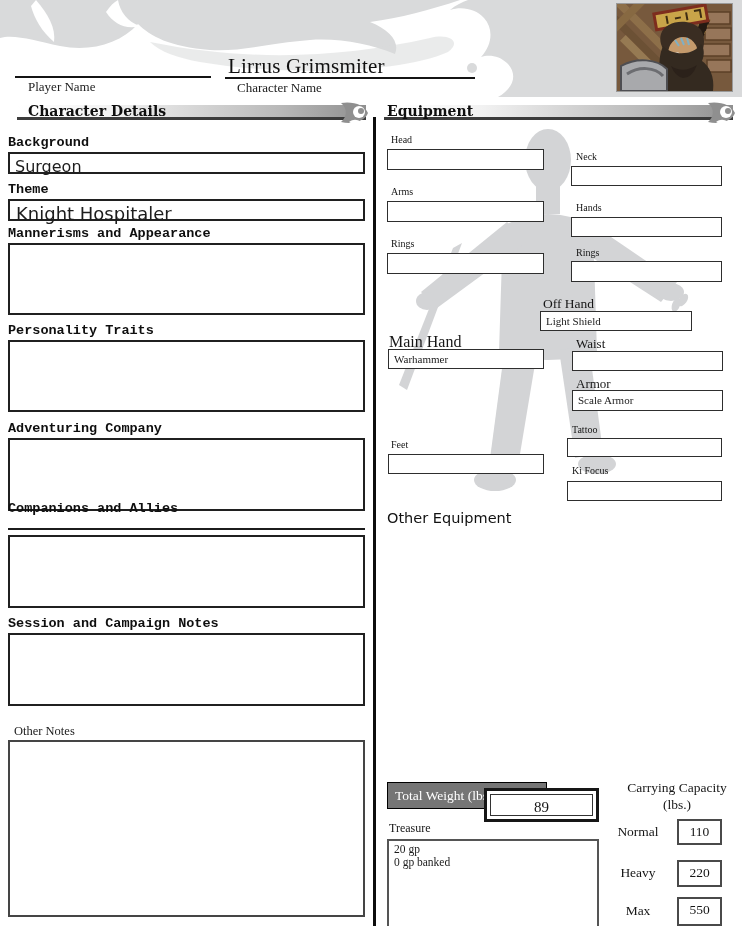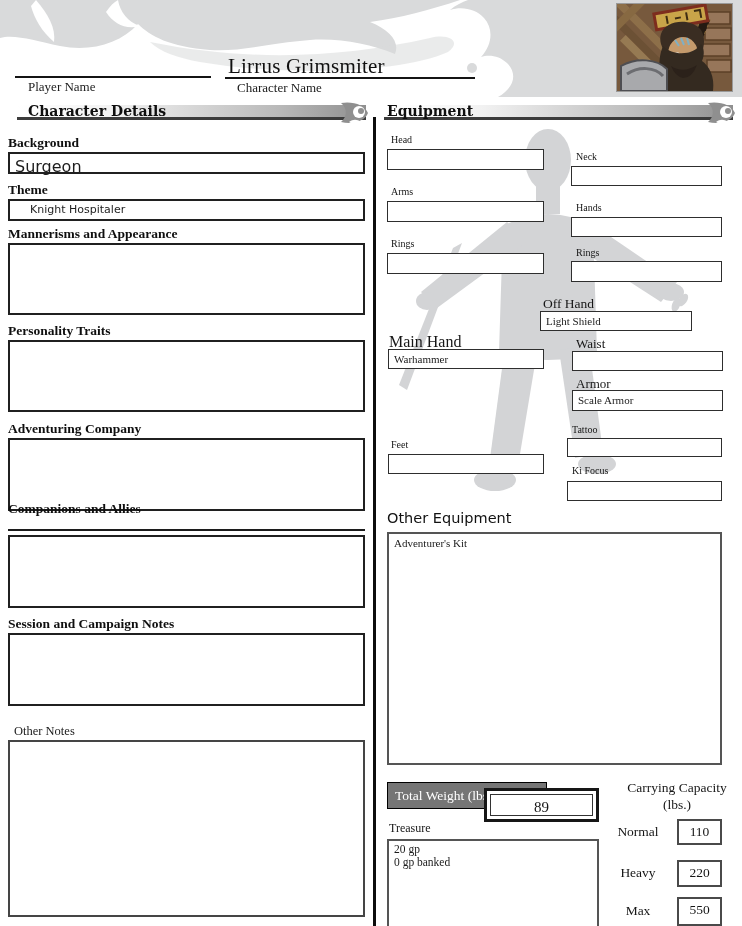--- a/index.html
+++ b/index.html
@@ -17,21 +17,21 @@
   .char-name{font-size:21px;color:#101010;letter-spacing:.2px;}
 
   
   .bar{height:15px;background:linear-gradient(to right,#ffffff 0%,#f2f2f2 28%,#b9b9b9 75%,#8f8f8f 100%);
        border-bottom:3px solid #3c3c3c;}
   .bar-title{position:absolute;left:11px;top:-2px;font-family:"DejaVu Serif",serif;
              font-weight:bold;font-size:14px;color:#0f0f0f;white-space:nowrap;}
   .swirl{width:30px;height:24px;}
 
   
-  .sec-label{left:8px;width:357px;font-family:Liberation Serif, serif;font-weight:bold;font-size:13.5px;
+  .sec-label{left:8px;width:357px;font-family:Liberation Mono, monospace;font-weight:bold;font-size:13.5px;
              color:#0f0f0f;border-bottom:2px solid #1c1c1c;padding-bottom:12px;white-space:nowrap;}
   .sec-box{left:8px;width:357px;background:#fff;border:2px solid #202020;}
   .sans-val{font-family:"DejaVu Sans",sans-serif;color:#1d1d1d;padding:3px 5px;}
   .notes-label{font-size:12.5px;color:#202020;}
   .notes-box{background:#fff;border:2px solid #454545;}
 
   .divider{left:373px;top:117px;width:3px;height:809px;background:#0d0d0d;}
 
   
   .eq-label{font-size:10px;color:#161616;white-space:nowrap;z-index:2;}
@@ -118,21 +118,21 @@
     <path fill="#fff" d="M10,21 C14,18 18,18 22,21 C18,23 13,23 10,21 Z"></path>
   </svg>
 
   <div class="abs sec-label" style="top:135px;">Background</div>
   <div class="abs sec-box" style="top:152px;height:22px;">
     <div class="sans-val" style="font-size:16px;">Surgeon</div>
   </div>
 
   <div class="abs sec-label" style="top:182px;">Theme</div>
   <div class="abs sec-box" style="top:199px;height:22px;">
-    <div class="sans-val" style="font-size:11px;padding:2px 20px;">Knight Hospitaler</div>
+    <div class="sans-val" style="font-size:18px;padding:2px 6px;">Knight Hospitaler</div>
   </div>
 
   <div class="abs sec-label" style="top:226px;">Mannerisms and Appearance</div>
   <div class="abs sec-box" style="top:243px;height:72px;">
     <div class="sans-val" style="font-size:11px;"></div>
   </div>
 
   <div class="abs sec-label" style="top:323px;">Personality Traits</div>
   <div class="abs sec-box" style="top:340px;height:72px;">
     <div class="sans-val" style="font-size:11px;"></div>
@@ -246,23 +246,20 @@
   <div class="abs eq-box" style="left:567px;top:438px;width:155px;height:19px;">
     <div class="eq-val"></div>
   </div>
 
   <div class="abs eq-label" style="left:572px;top:465px;">Ki Focus</div>
   <div class="abs eq-box" style="left:567px;top:481px;width:155px;height:20px;">
     <div class="eq-val"></div>
   </div>
 
   <div class="abs oe-label" style="left:387px;top:510px;">Other Equipment</div>
-  <div class="abs oe-box" style="left:387px;top:532px;width:335px;height:233px;z-index:2;">
-    <div class="eq-val">Adventurer's Kit</div>
-  </div>
 
   <div class="abs tw-bar" style="left:387px;top:782px;width:160px;height:27px;">
     <span>Total Weight (lbs.)</span>
   </div>
   <div class="abs tw-outer" style="left:484px;top:779px;width:115px;height:34px;">
     <div class="tw-inner">89</div>
   </div>
 
   <div class="abs eq-label" style="left:389px;top:821px;font-size:12px;">Treasure</div>
   <div class="abs oe-box" style="left:387px;top:839px;width:212px;height:95px;">

